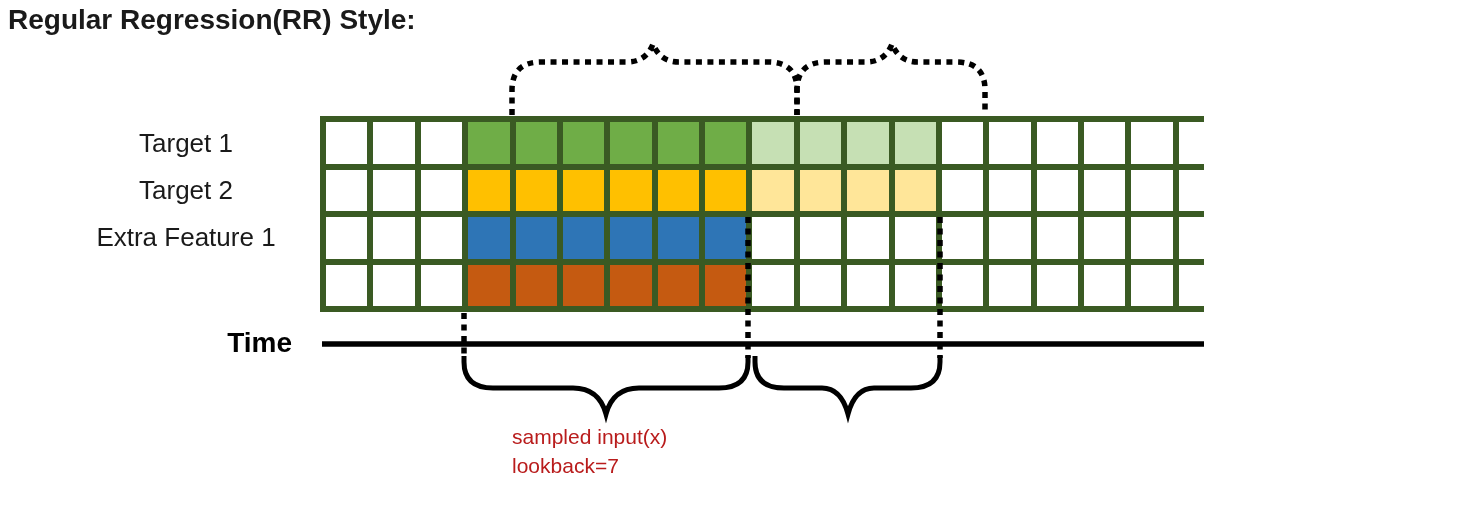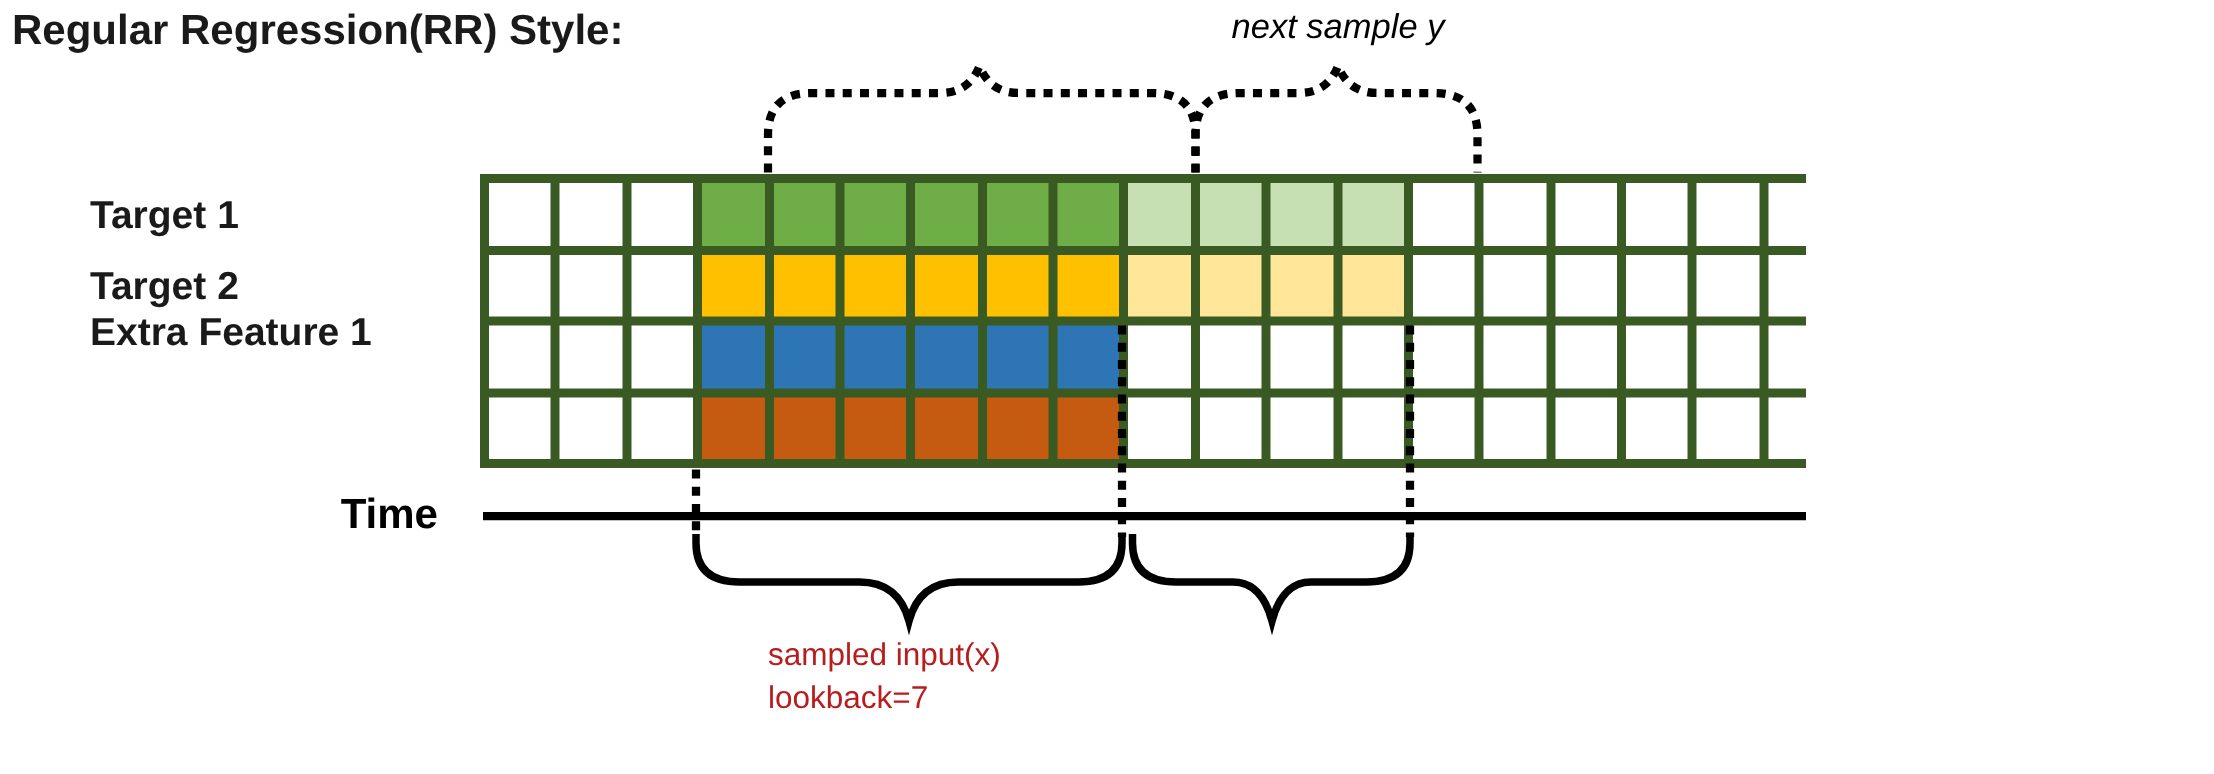--- a/index.html
+++ b/index.html
@@ -24,29 +24,29 @@
     letter-spacing: 0px;
     white-space: nowrap;
   }
 
   .row-label {
     position: absolute;
     left: 60px;
     width: 252px;
     height: 34px;
     line-height: 34px;
-    text-align: left;
+    text-align: center;
     font-size: 26px;
-    font-weight: bold;
+    font-weight: normal;
     color: #1a1a1a;
     white-space: nowrap;
   }
   .row-label.r0 { top: 126px; }
   .row-label.r1 { top: 173px; }
-  .row-label.r2 { top: 204px; }
+  .row-label.r2 { top: 220px; }
   .row-label.r3 { top: 268px; }
 
   .grid {
     position: absolute;
     left: 320px;
     top: 116px;
     width: 1143px;
     height: 196px;
     padding: 6px;
     display: grid;
@@ -220,21 +220,20 @@
     <line x1="940" y1="217" x2="940" y2="358" stroke="#000000" stroke-width="5.5" stroke-dasharray="6 5.5"></line>
 
     <line x1="322" y1="344" x2="1446" y2="344" stroke="#000000" stroke-width="5.5"></line>
     <polygon points="1443,333 1468,344 1443,355" fill="#000000"></polygon>
 
     <path d="M 464 356 L 464 362 Q 464 388 493 388 L 573 388 Q 599 388 606 414 Q 613 388 639 388 L 719 388 Q 748 388 748 362 L 748 356" fill="none" stroke="#000000" stroke-width="5"></path>
 
     <path d="M 755 356 L 755 362 Q 755 388 784 388 L 822 388 Q 841 388 848 414 Q 855 388 874 388 L 911 388 Q 940 388 940 362 L 940 356" fill="none" stroke="#000000" stroke-width="5"></path>
   </svg>
 
-  <div class="brace-label y">next sample y</div>
 
   <div class="time-label">Time</div>
 
   <div class="sample-text input">
     <div>sampled input(x)</div>
     <div>lookback=7</div>
   </div>
 
 
 </div>

